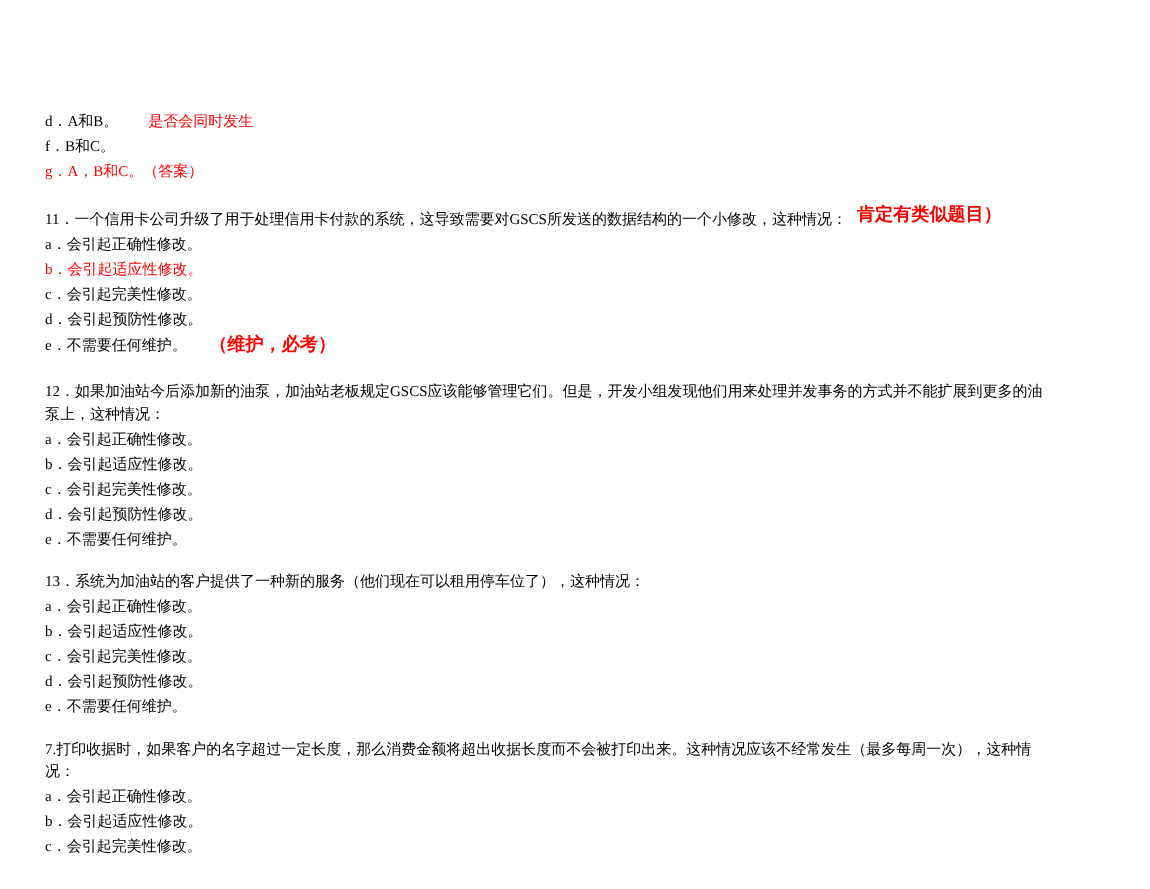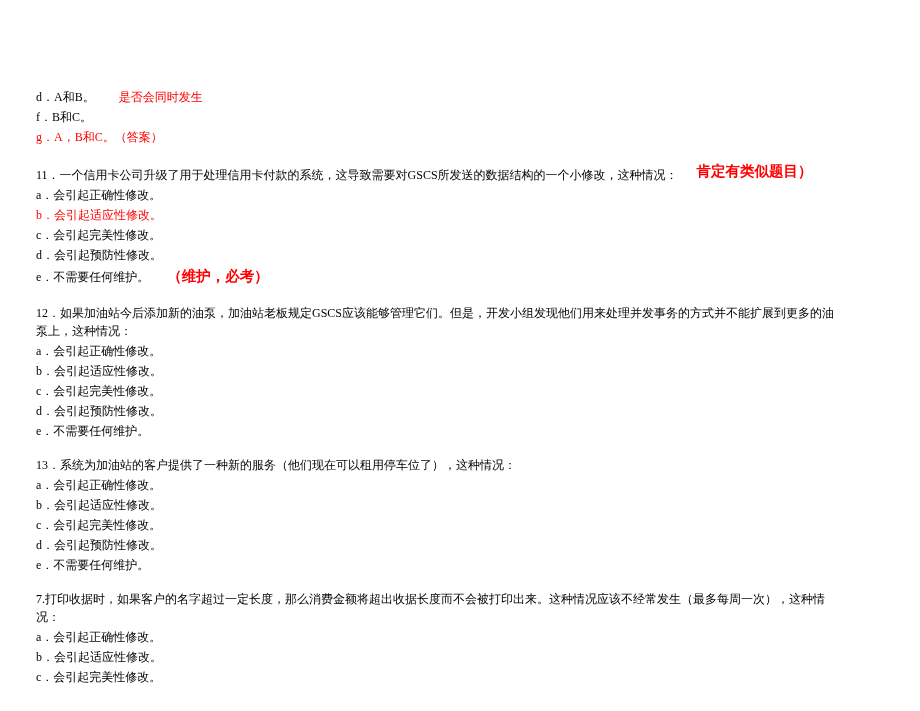--- a/index.html
+++ b/index.html
@@ -36,22 +36,21 @@
       height: 14px;
     }
     .q11-line {
       display: flex;
       align-items: flex-end;
     }
     .q11-pre {
       flex-shrink: 0;
     }
     .q11-anno {
-      margin-left: 19px;
-      font-family: Liberation Mono, monospace;
+      margin-left: 8px;
     }
     .inline-spacer {
       display: inline-block;
       width: 24px;
     }
     .inline-spacer-sm {
       display: inline-block;
       width: 18px;
     }
   </style>

